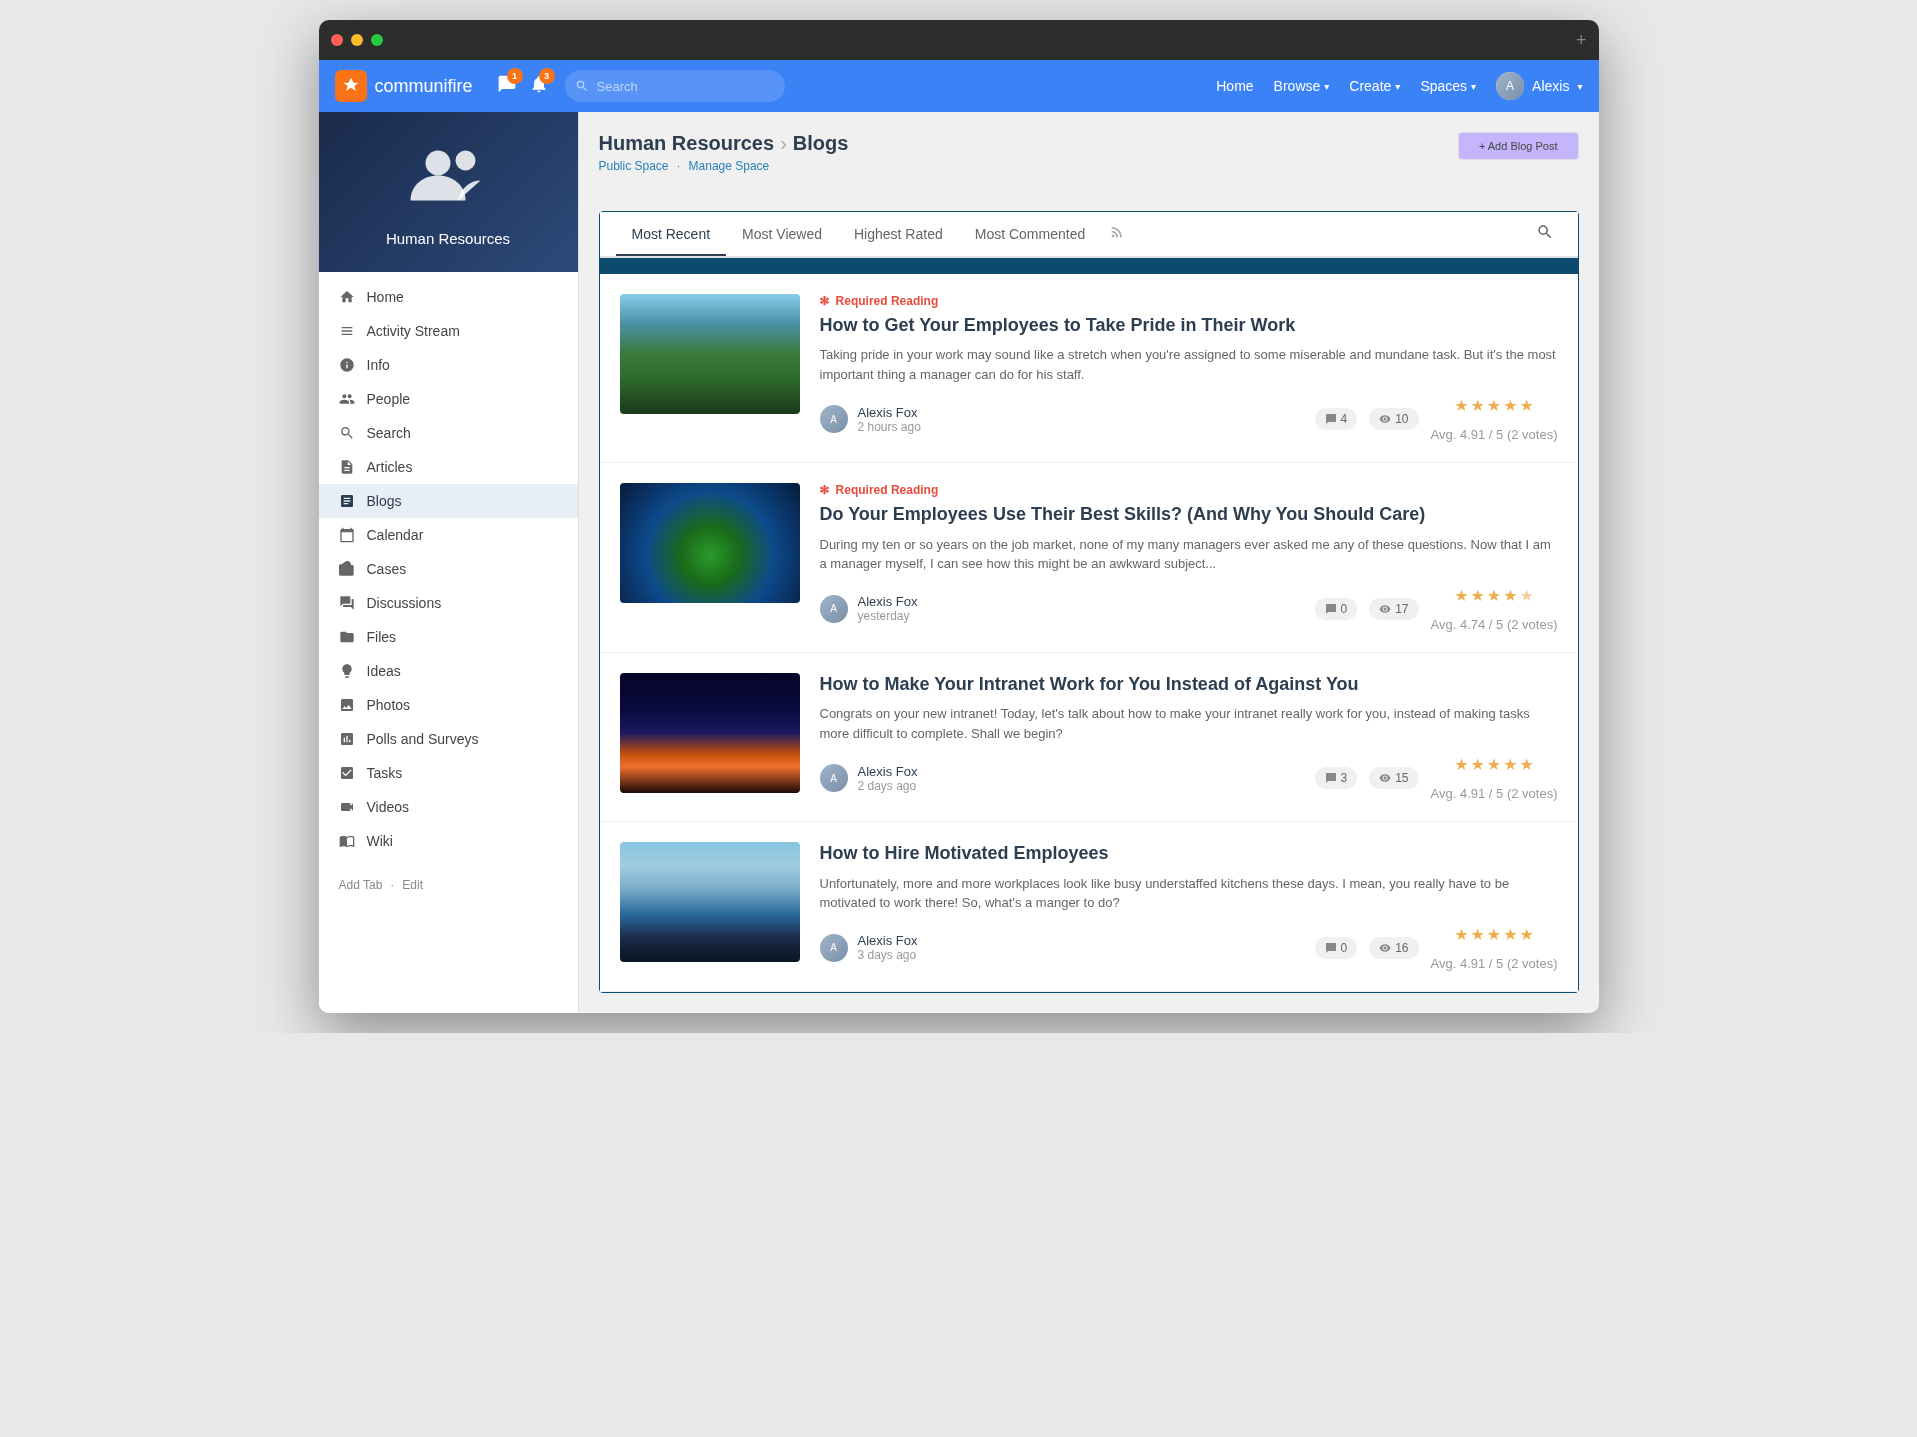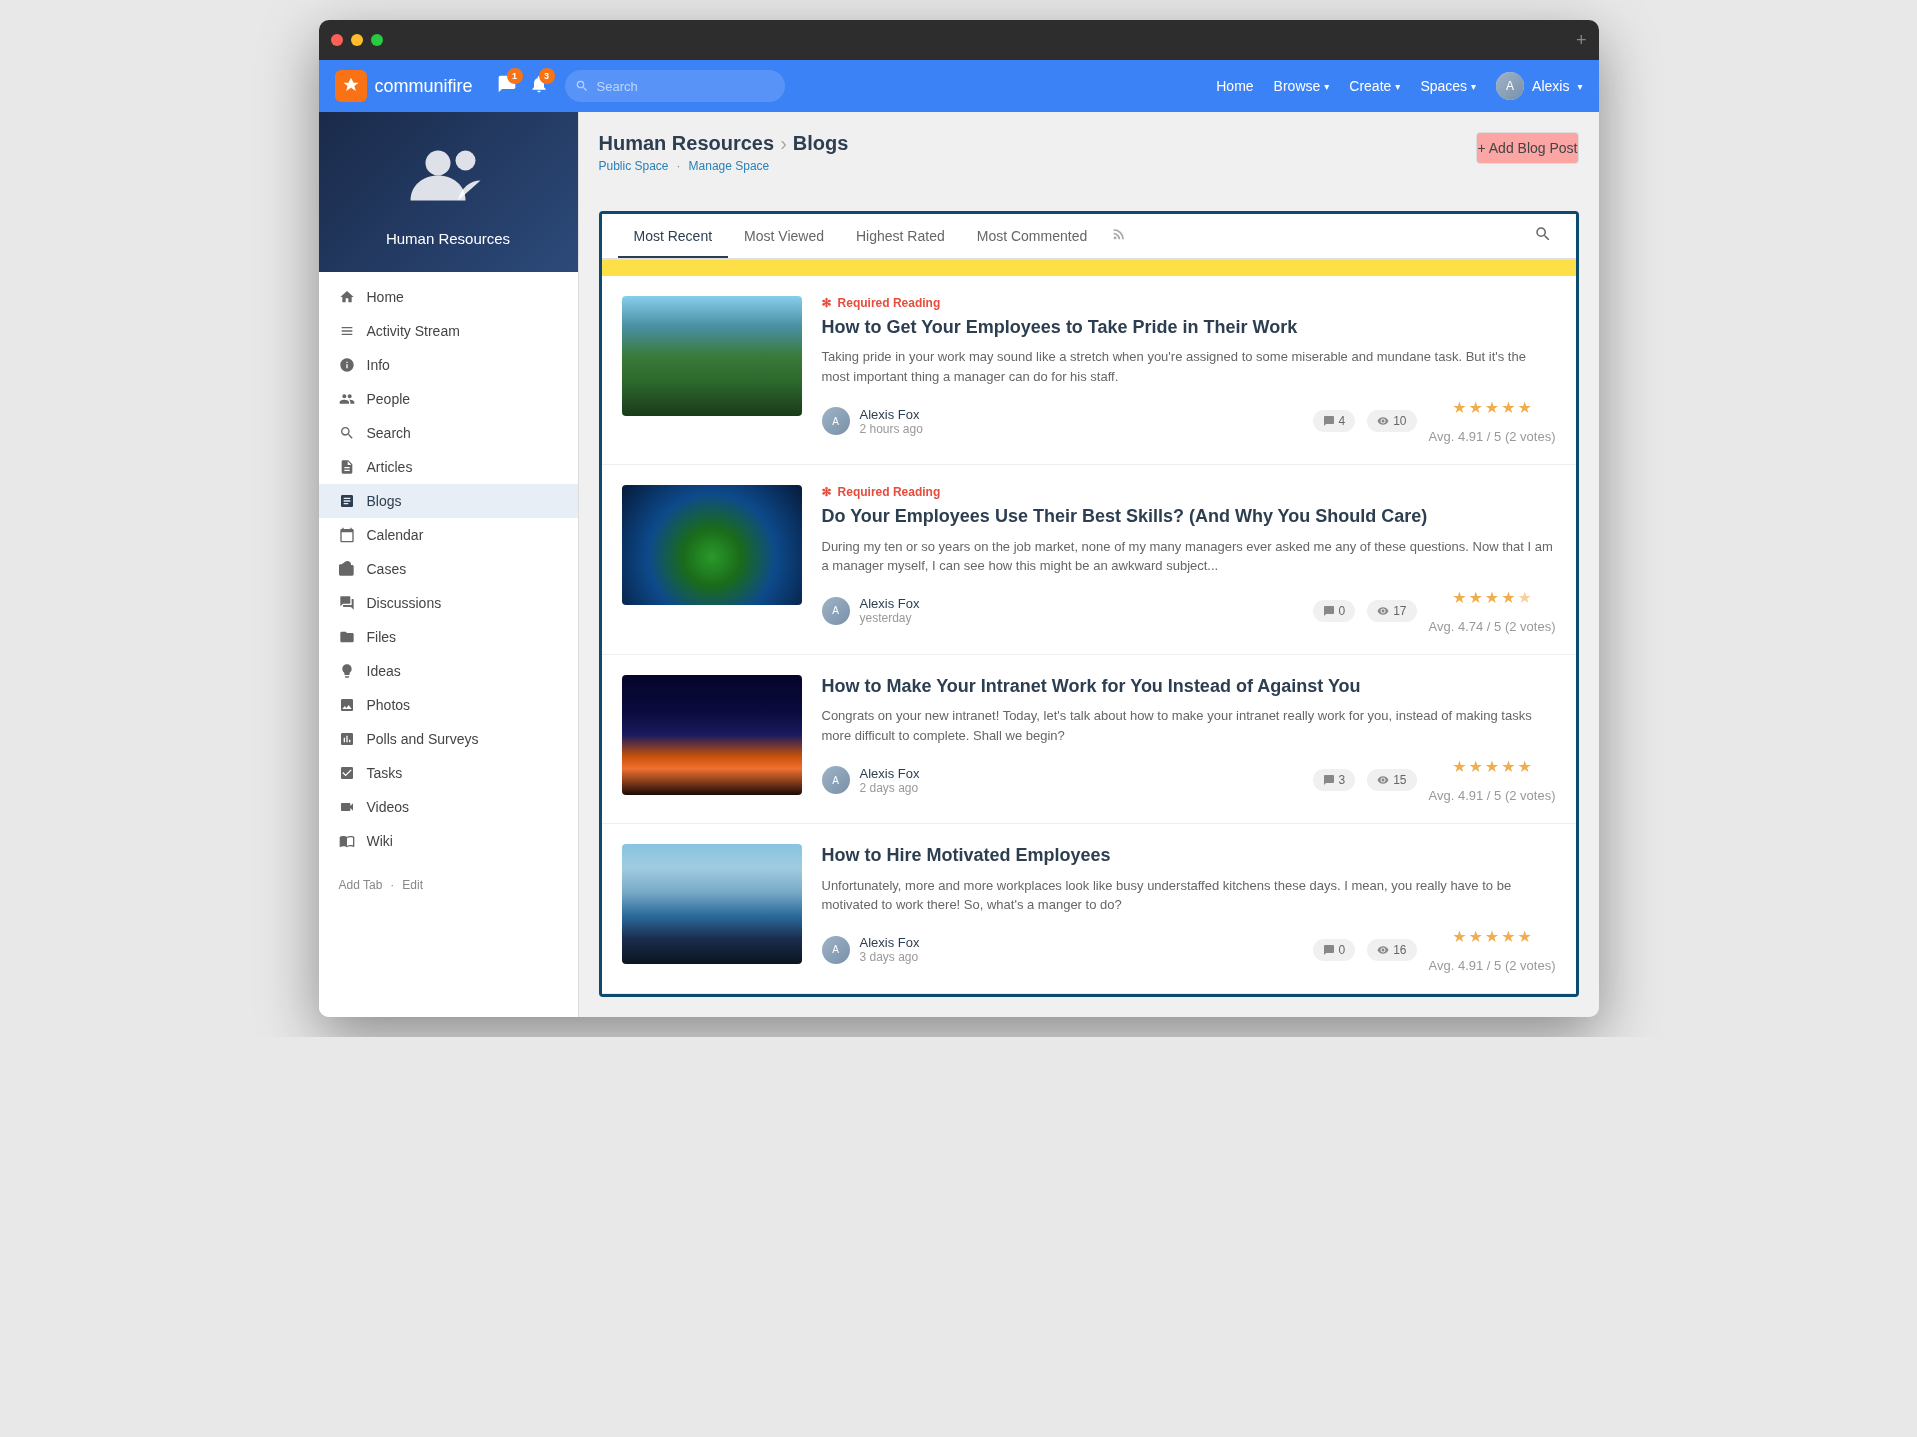--- a/index.html
+++ b/index.html
@@ -48,21 +48,21 @@
     .sidebar-item.active svg { fill: #2c3e50; }
     .sidebar-footer { padding: 12px 20px; font-size: 12px; color: #888; display: flex; gap: 8px; }
     .sidebar-footer a { color: #888; text-decoration: none; }
 
     
     .content { flex: 1; padding: 20px; }
     .breadcrumb { display: flex; align-items: center; gap: 6px; font-size: 20px; font-weight: 600; color: #2c3e50; margin-bottom: 4px; }
     .breadcrumb-sep { color: #aaa; font-weight: 300; }
     .breadcrumb-sub { font-size: 12px; color: #888; margin-bottom: 26px; display: flex; align-items: flex-end; gap: 8px; }
     .breadcrumb-sub a { color: #2980b9; text-decoration: none; }
-    .add-btn { background: #fca5a5; border: 1px solid #ddd; border-radius: 4px; padding: 7px 0; font-size: 14px; color: #444; cursor: pointer; display: flex; align-items: center; gap: 6px; white-space: nowrap; }
+    .add-btn { background: #c4b5fd; border: 1px solid #ddd; border-radius: 4px; padding: 7px 20px; font-size: 11px; color: #444; cursor: pointer; display: flex; align-items: center; gap: 6px; white-space: nowrap; }
     .page-header { display: flex; align-items: flex-start; justify-content: space-between; margin-bottom: 12px; }
 
     
     .tabs-bar { display: flex; align-items: center; border-bottom: 2px solid #e0e0e0; margin-bottom: 16px; background: white; padding: 0 16px; }
     .tab { padding: 12px 16px; font-size: 14px; color: #666; cursor: pointer; border-bottom: 2px solid transparent; margin-bottom: -2px; white-space: nowrap; }
     .tab.active { color: #2c3e50; border-bottom-color: #2c3e50; font-weight: 500; }
     .tab-rss { padding: 12px 8px; color: #999; font-size: 16px; }
     .tab-search { margin-left: auto; color: #666; cursor: pointer; padding: 8px; }
 
     
@@ -302,21 +302,21 @@
             <a href="#">Public Space</a>
             <span>·</span>
             <a href="#">Manage Space</a>
           </div>
         </div>
         <button class="add-btn">
           <span>+ Add Blog Post</span>
         </button>
       </div>
 
-      <div style="background:#fde047; border-radius:4px; border:3px solid #0c4a6e;">
+      <div style="background:#0c4a6e; border-radius:4px; border:1px solid #0c4a6e;">
 
         <div class="tabs-bar">
           <div class="tab active">Most Recent</div>
           <div class="tab">Most Viewed</div>
           <div class="tab">Highest Rated</div>
           <div class="tab">Most Commented</div>
           <div class="tab-rss">
             <svg width="16" height="16" viewBox="0 0 24 24" fill="#aaa">
                 <path d="M6.18 15.64a2.18 2.18 0 0 1 2.18 2.18C8.36 19.01 7.38 20 6.18 20C4.98 20 4 19.01 4 17.82a2.18 2.18 0 0 1 2.18-2.18M4 4.44A15.56 15.56 0 0 1 19.56 20h-2.83A12.73 12.73 0 0 0 4 7.27V4.44m0 5.66a9.9 9.9 0 0 1 9.9 9.9h-2.83A7.07 7.07 0 0 0 4 12.93V10.1z"></path>
               </svg>

